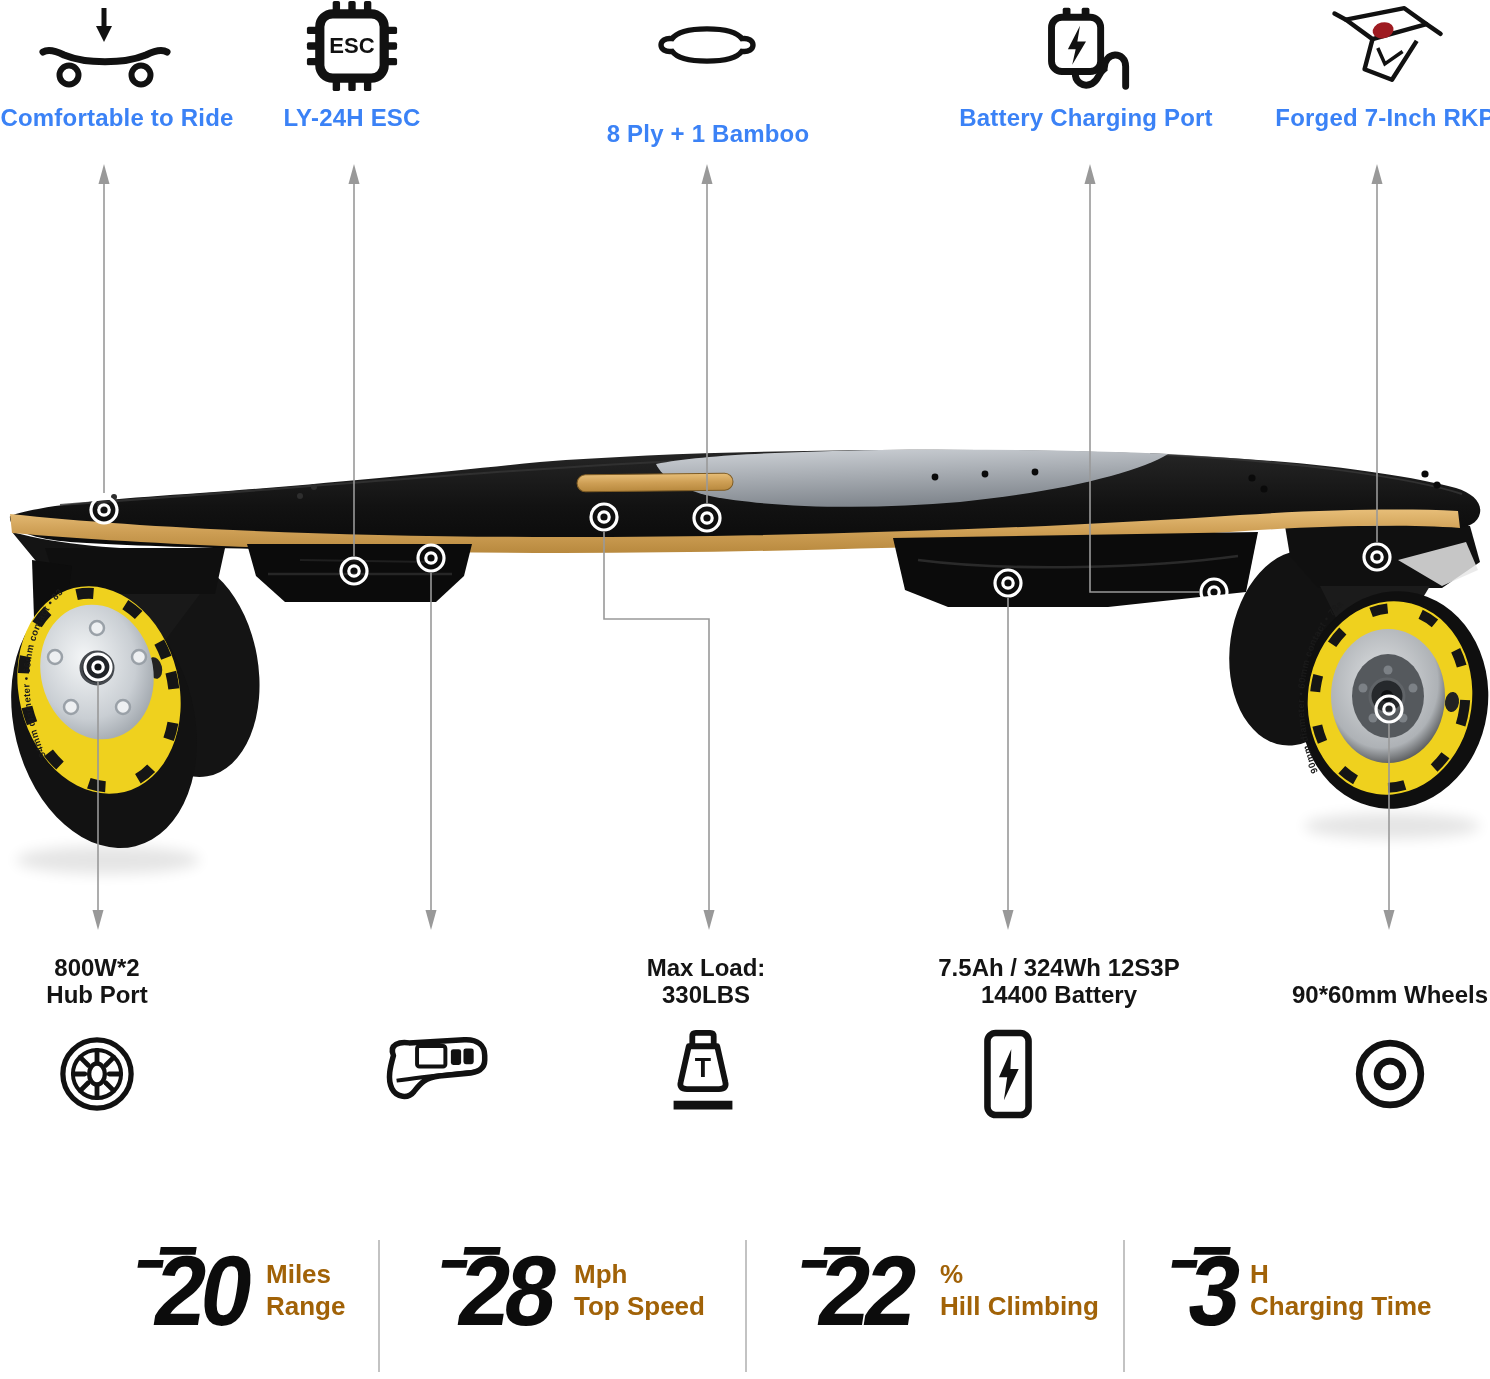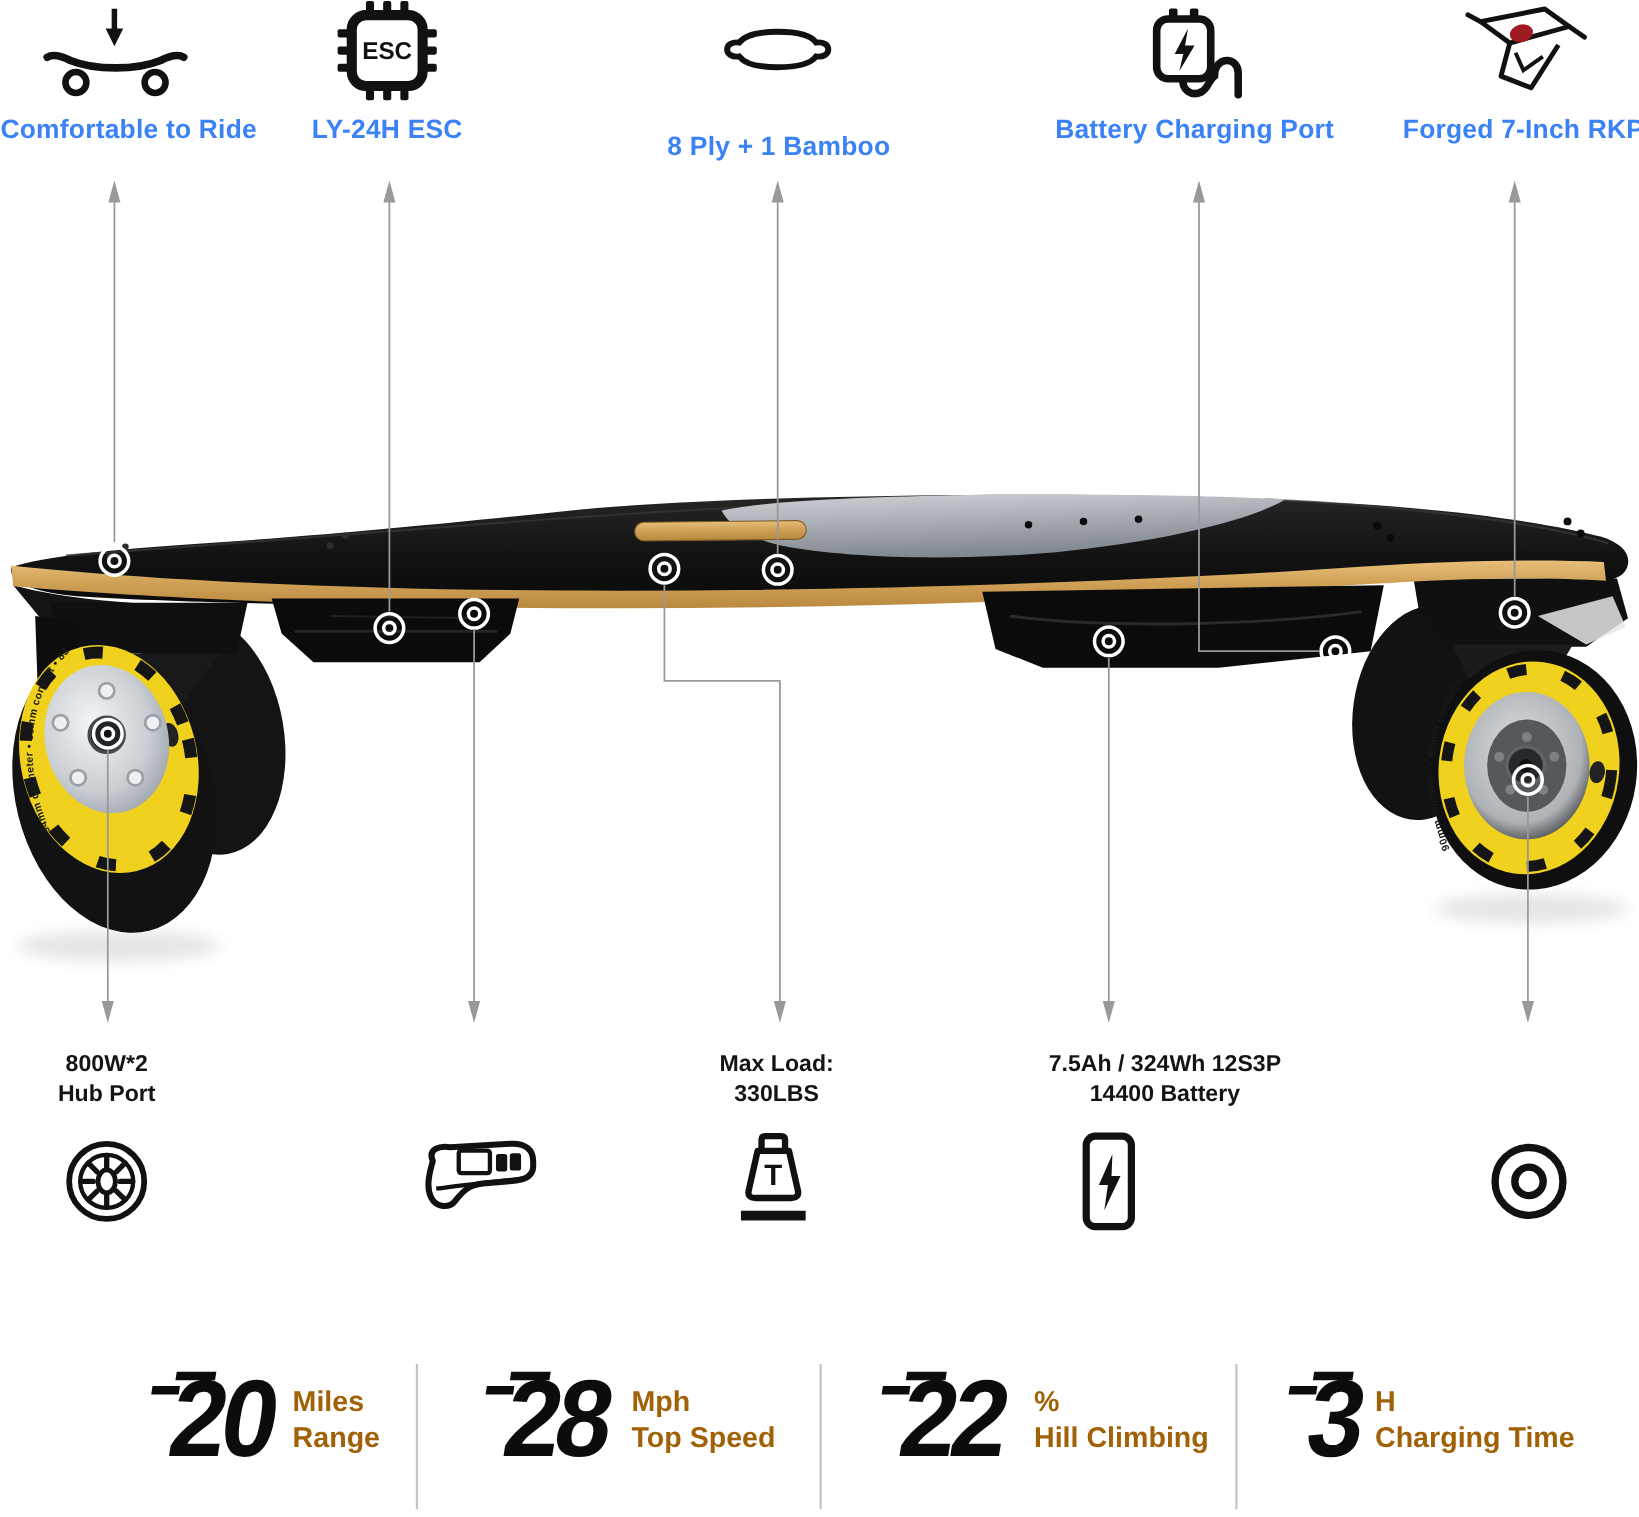--- a/index.html
+++ b/index.html
@@ -2,21 +2,21 @@
 <html><head>
 <meta charset="utf-8">
 <style>
   html,body{margin:0;padding:0;background:#fff;}
   .canvas{position:relative;width:1490px;height:1379px;background:#ffffff;overflow:hidden;
           font-family:"Liberation Sans",sans-serif;color:#111;}
   .cx{transform:translateX(-50%);}
   .scene{position:absolute;left:0;top:0;}
   .tf-label{position:absolute;font-size:24px;font-weight:700;white-space:nowrap;color:#3b82f6;letter-spacing:.2px;}
   .bf-text{position:absolute;display:flex;flex-direction:column;justify-content:flex-end;height:54px;
-           text-align:center;font-size:21px;font-weight:700;line-height:27px;color:#141414;white-space:nowrap;}
+           text-align:center;font-size:24px;font-weight:700;line-height:27px;color:#141414;white-space:nowrap;}
   .bf-text div{display:block;}
   .icon{position:absolute;}
   .stat-wrap{position:absolute;transform:skewX(-9deg) scaleY(1.08);transform-origin:bottom left;}
   .stat-num{font-size:92px;font-weight:700;line-height:1;letter-spacing:-5px;color:#0c0c0c;}
   .sb{position:absolute;background:#0c0c0c;height:7px;display:block;}
   .sb1{width:36px;left:-2px;top:6px;}
   .sb2{width:25px;left:-22px;top:18px;}
   .stat-labels{position:absolute;font-size:26px;font-weight:700;line-height:32px;color:#a16207;white-space:nowrap;}
   .divider{position:absolute;width:2px;background:#c3c3c3;}
 </style>
@@ -273,20 +273,24 @@
     <div>Hub Port</div>
   </div>
   <div class="bf-text cx" style="left:706px;top:954px">
     <div>Max Load:</div>
     <div>330LBS</div>
   </div>
   <div class="bf-text cx" style="left:1059px;top:954px">
     <div>7.5Ah / 324Wh 12S3P</div>
     <div>14400 Battery</div>
   </div>
+  <div class="bf-text cx" style="left:1390px;top:954px">
+    <div></div>
+    <div>90*60mm Wheels</div>
+  </div>
 
   <svg class="icon cx" style="left:97px;top:1032px" width="84" height="84" viewBox="0 0 96 96">
     <circle cx="48" cy="48" r="39" fill="none" stroke="#111" stroke-width="6"></circle>
     <circle cx="48" cy="48" r="27.5" fill="none" stroke="#111" stroke-width="4.5"></circle>
     <g stroke="#111" stroke-width="5.5" stroke-linecap="round">
       <line x1="48" y1="21" x2="48" y2="34"></line>
         <line x1="48" y1="62" x2="48" y2="75"></line>
       <line x1="21" y1="48" x2="34" y2="48"></line>
         <line x1="62" y1="48" x2="75" y2="48"></line>
       <line x1="29" y1="29" x2="38" y2="38"></line>

